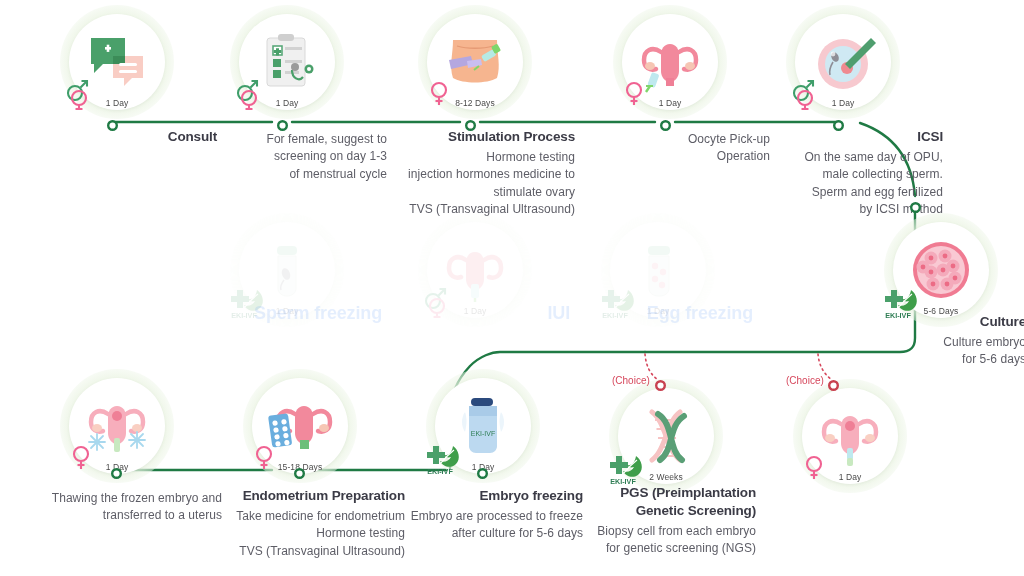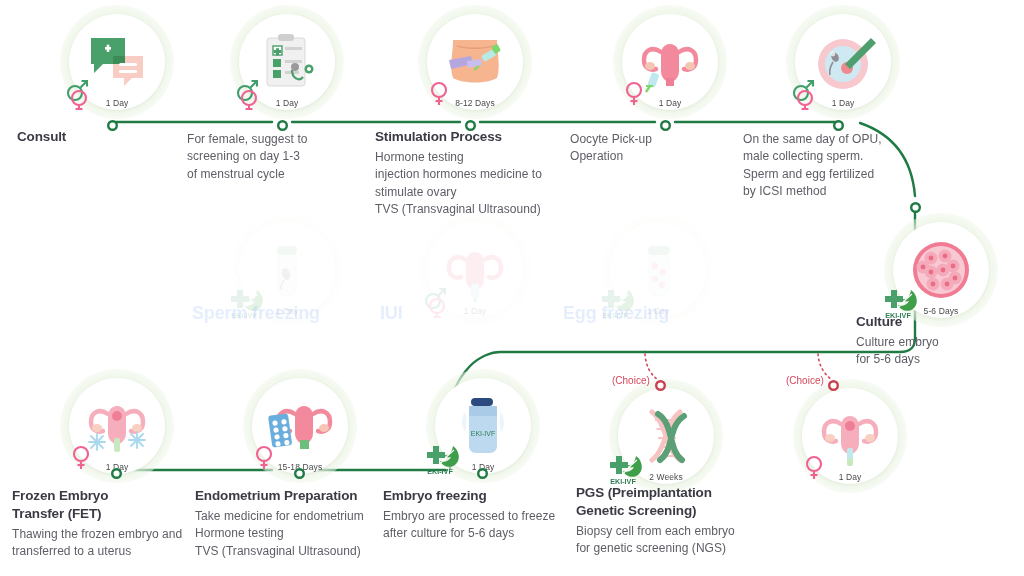--- a/index.html
+++ b/index.html
@@ -27,21 +27,21 @@
   .disc svg{display:block;}
   .daybadge{
     position:absolute;left:50%;transform:translateX(-50%);bottom:2px;
     font-size:8.5px;color:#4a4a4a;white-space:nowrap;letter-spacing:.1px;
     font-family:"Liberation Sans",sans-serif;
   }
   .gender{position:absolute;left:-6px;bottom:0px;width:34px;height:34px;}
   .ekilogo{position:absolute;left:-12px;bottom:-2px;width:44px;height:34px;}
 
   
-  .label{position:absolute;text-align:left;}
+  .label{position:absolute;text-align:right;}
   .ltitle{
     font-size:13.5px;font-weight:bold;color:#3b3b46;line-height:1.32;
     letter-spacing:-.15px;
   }
   .ldesc{font-size:12px;color:#5d5d66;line-height:1.45;margin-top:3px;letter-spacing:.05px;}
 
   
   .faded{opacity:.13;}
   .faded .ltitle{color:#3b82f6;font-size:18px;}
 
@@ -248,20 +248,21 @@
               <g stroke="#f06292" stroke-width="2.1" fill="none">
       <circle cx="16" cy="16" r="7"></circle>
                 <path d="M16 23v8"></path>
                 <path d="M12.5 27h7"></path>
               </g>
             </g>
           </svg></div>
       </div>
     </div>
     <div class="label" style="left: 743px; top: 128px; width: 200px;">
+      <div class="ltitle">ICSI</div>
       <div class="ldesc">On the same day of OPU,<br>male collecting sperm.<br>Sperm and egg fertilized<br>by ICSI method</div>
     </div>
     <div class="dot-green" style="left: 832.5px; top: 116.5px;"><svg viewBox="0 0 11 11" width="11" height="11">
         <circle cx="5.5" cy="5.5" r="4.3" fill="#fff" stroke="#1f7a44" stroke-width="2.4"></circle>
       </svg></div>
     <div class="node" style="left: 893px; top: 222px;">
       <div class="disc-wrap">
         <div class="glow"></div>
         <div class="disc">
           <svg width="96" height="96" viewBox="0 0 96 96">
@@ -416,21 +417,20 @@
               <g stroke="#f06292" stroke-width="2.1" fill="none">
       <circle cx="16" cy="16" r="7"></circle>
                 <path d="M16 23v8"></path>
                 <path d="M12.5 27h7"></path>
               </g>
             </g>
           </svg></div>
       </div>
     </div>
     <div class="label" style="left: 12px; top: 487px; width: 210px;">
-      <div class="ltitle">Frozen Embryo<br>Transfer (FET)</div>
       <div class="ldesc">Thawing the frozen embryo and<br>transferred to a uterus</div>
     </div>
     <div class="dot-green" style="left: 110.5px; top: 464.5px;"><svg viewBox="0 0 11 11" width="11" height="11">
         <circle cx="5.5" cy="5.5" r="4.3" fill="#fff" stroke="#1f7a44" stroke-width="2.4"></circle>
       </svg></div>
     <div class="node" style="left: 252px; top: 378px;">
       <div class="disc-wrap">
         <div class="glow"></div>
         <div class="disc">
           <svg width="96" height="96" viewBox="0 0 96 96">

